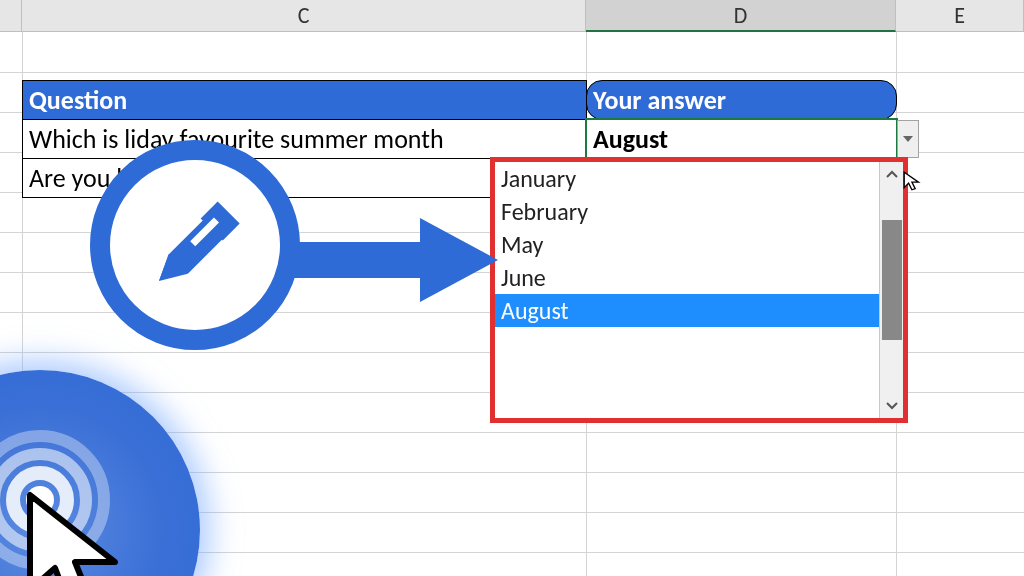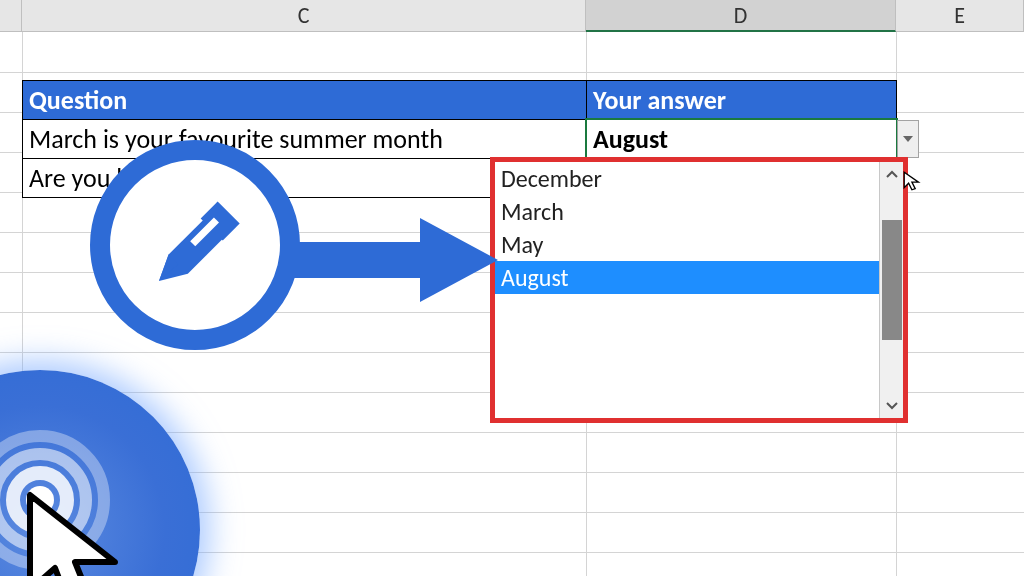--- a/index.html
+++ b/index.html
@@ -174,41 +174,42 @@
   <div class="gridline-h" style="top:400px;"></div>
   <div class="gridline-h" style="top:440px;"></div>
   <div class="gridline-h" style="top:480px;"></div>
   <div class="gridline-h" style="top:520px;"></div>
 
   <div class="gridline-v" style="left:22px;"></div>
   <div class="gridline-v" style="left:586px;"></div>
   <div class="gridline-v" style="left:896px;"></div>
 
   <div class="data-cell hdr-cell" style="left:22px; top:48px; width:565px; height:40px;">Question</div>
-  <div class="data-cell hdr-cell" style="left:586px; top:48px; width:311px; height:40px;">Your answer</div>
-
-  <div class="data-cell" style="left:22px; top:87px; width:565px; height:40px;">March is your favourite summer month</div>
+  <div class="data-cell hdr-cell" style="left:586px; top:48px; width:311px; height:40px;border-radius:16px;">Your answer</div>
+
+  <div class="data-cell" style="left:22px; top:87px; width:565px; height:40px;">Which is liday favourite summer month</div>
   <div class="data-cell answer-bold" style="left:586px; top:87px; width:311px; height:40px;">August</div>
 
   <div class="data-cell" style="left:22px; top:126px; width:565px; height:40px;">Are you                        liday this year</div>
   <div class="data-cell" style="left:586px; top:126px; width:311px; height:40px;"></div>
 
   <div class="active-outline" style="left:585px; top:86px; width:313px; height:42px;"></div>
 
   <div class="dd-button" style="left:897px; top:88px;">
     <svg viewBox="0 0 10 6">
         <path d="M0 0 L10 0 L5 6 Z" fill="#666"></path>
       </svg>
   </div>
 
   <div class="dd-wrap" style="left:490px; top:125px; width:418px; height:266px;">
     <div class="dd-list">
-      <div class="dd-item">December</div>
-      <div class="dd-item">March</div>
+      <div class="dd-item">January</div>
+      <div class="dd-item">February</div>
       <div class="dd-item">May</div>
+      <div class="dd-item">June</div>
       <div class="dd-item sel">August</div>
     </div>
     <div class="dd-scroll">
       <div class="btn up">
         <svg width="12" height="8" viewBox="0 0 12 8">
             <path d="M1 7 L6 2 L11 7" fill="none" stroke="#555" stroke-width="2"></path>
           </svg>
       </div>
       <div class="thumb" style="top:58px; height:120px;"></div>
       <div class="btn down">

